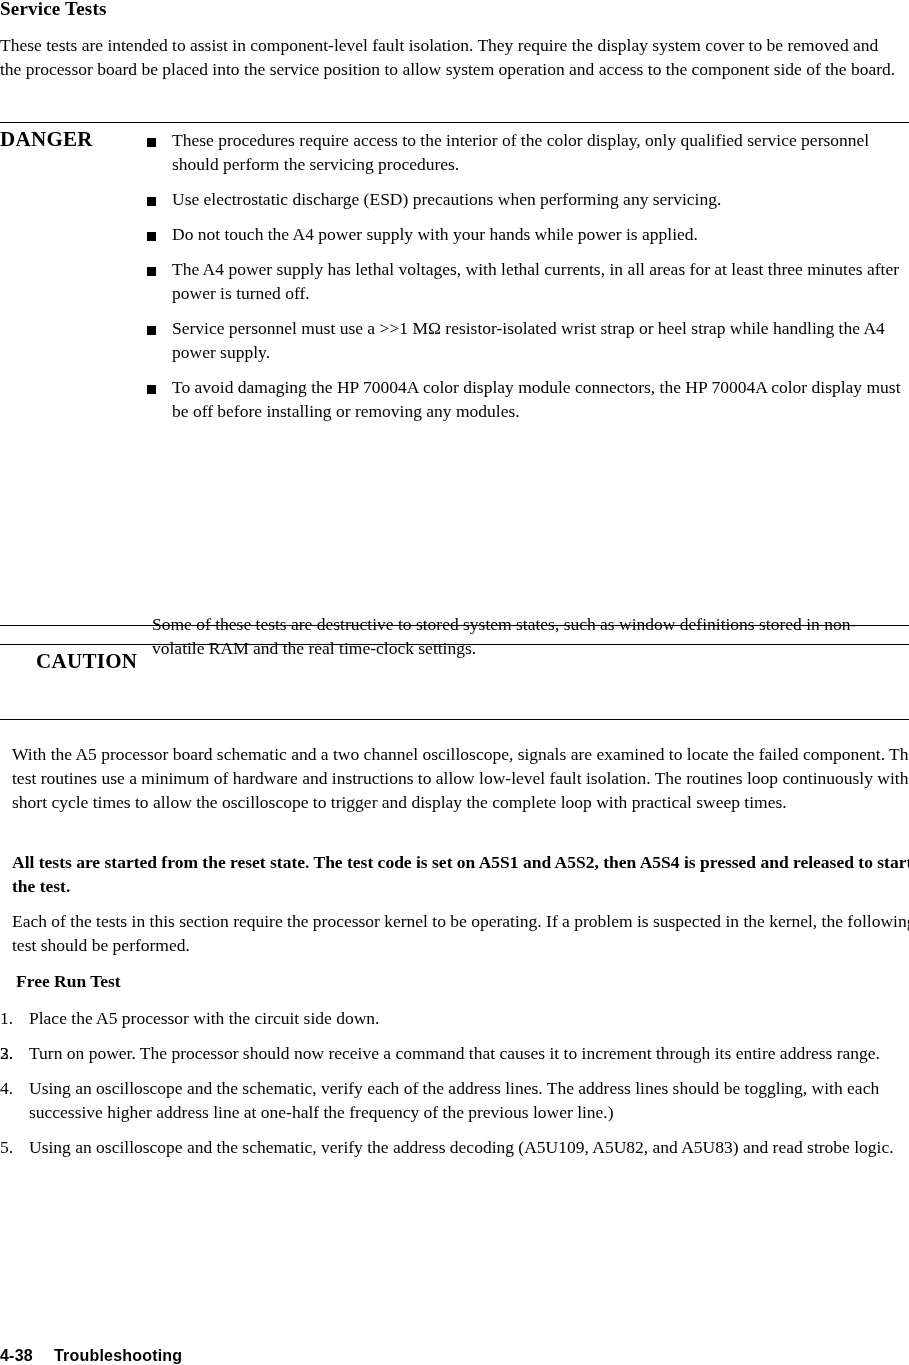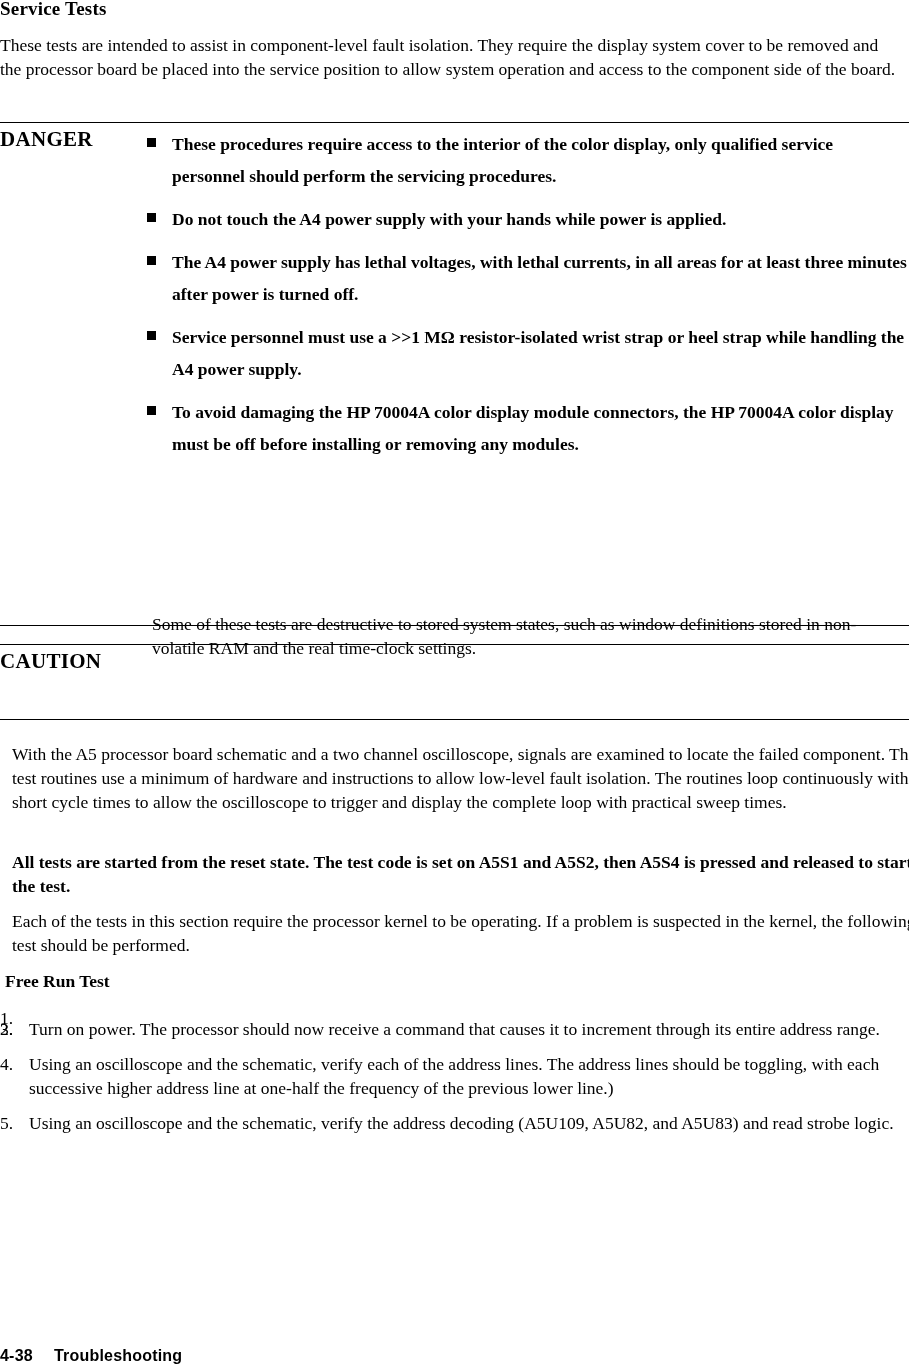--- a/index.html
+++ b/index.html
@@ -13,29 +13,29 @@
     position: absolute; left: 0; top: -3px;
     font-weight: bold; font-size: 19px; letter-spacing: 0.2px;
   }
   .intro { position: absolute; left: 0; top: 33px; width: 900px; }
   .rule { position: absolute; left: 0; width: 909px; height: 0; border-top: 1.5px solid #000; }
   .label {
     position: absolute; left: 0; font-weight: bold; font-size: 21px; letter-spacing: 0.3px;
   }
   .danger-list { position: absolute; left: 147px; top: 128px; width: 760px; margin: 0; padding: 0; list-style: none; }
   .danger-list li {
-    position: relative; padding-left: 25px; font-weight: bold; font-size: 17.5px;
-    line-height: 32px; margin-bottom: 11px;
+    position: relative; padding-left: 25px; font-weight: normal; font-size: 17.5px;
+    line-height: 24px; margin-bottom: 11px;
   }
   .bullet {
     position: absolute; left: 0; top: 10px; width: 9px; height: 9px; background: #000; display: block;
   }
   .caution-text { position: absolute; left: 152px; top: 612px; width: 750px; }
   .para { position: absolute; left: 12px; width: 905px; }
-  .subhead { position: absolute; left: 5px; font-weight: bold; font-size: 17.5px; }
+  .subhead { position: absolute; left: 16px; font-weight: bold; font-size: 17.5px; }
   .steps { position: absolute; left: 0; top: 1006px; width: 905px; margin: 0; padding: 0; list-style: none; }
   .steps li { position: relative; padding-left: 29px; margin-bottom: 11px; }
   .steps .num { position: absolute; left: 0; top: 0; }
   .footer {
     position: absolute; left: 0; top: 1344px;
     font-family: "Liberation Sans", "DejaVu Sans", sans-serif;
     font-weight: bold; font-size: 16px; letter-spacing: 0.2px;
   }
   .footer .pg { display: inline-block; width: 54px; }
 </style>
@@ -43,41 +43,41 @@
 <body>
 
 <div class="page">
   <div class="section-title">Service Tests</div>
   <div class="intro">These tests are intended to assist in component-level fault isolation.  They require the display system cover to be removed and the processor board be placed into the service position to allow system operation and access to the component side of the board.</div>
 
   <div class="rule" style="top:122px;"></div>
   <div class="label" style="top:127px;text-align:right;">DANGER</div>
   <ul class="danger-list">
     <li><span class="bullet"></span><span>These procedures require access to the interior of the color display, only qualified service personnel should perform the servicing procedures.</span></li>
-    <li><span class="bullet"></span></li>
+    <li><span class="bullet"></span><span>Use electrostatic discharge (ESD) precautions when performing any servicing.</span></li>
     <li><span class="bullet"></span><span>Do not touch the A4 power supply with your hands while power is applied.</span></li>
     <li><span class="bullet"></span><span>The A4 power supply has lethal voltages, with lethal currents, in all areas for at least three minutes after power is turned off.</span></li>
     <li><span class="bullet"></span></li>
     <li><span class="bullet"></span><span>Service personnel must use a &gt;&gt;1 MΩ resistor-isolated wrist strap or heel strap while handling the A4 power supply.</span></li>
     <li><span class="bullet"></span><span>To avoid damaging the HP 70004A color display module connectors, the HP 70004A color display must be off before installing or removing any modules.</span></li>
   </ul>
   <div class="rule" style="top:625px;"></div>
 
   <div class="rule" style="top:644px;"></div>
-  <div class="label" style="top:649px;">CAUTION</div>
+  <div class="label" style="top:649px;padding-left:36px;">CAUTION</div>
   <div class="caution-text">Some of these tests are destructive to stored system states, such as window definitions stored in non-volatile RAM and the real time-clock settings.</div>
   <div class="rule" style="top:719px;"></div>
 
   <div class="para" style="top:742px;">With the A5 processor board schematic and a two channel oscilloscope, signals are examined to locate the failed component.  The test routines use a minimum of hardware and instructions to allow low-level fault isolation.  The routines loop continuously with short cycle times to allow the oscilloscope to trigger and display the complete loop with practical sweep times.</div>
   <div class="para" style="top:850px;font-weight:bold;">All tests are started from the reset state.  The test code is set on A5S1 and A5S2, then A5S4 is pressed and released to start the test.</div>
   <div class="para" style="top:909px;">Each of the tests in this section require the processor kernel to be operating.  If a problem is suspected in the kernel, the following test should be performed.</div>
 
   <div class="subhead" style="top:969px;">Free Run Test</div>
   <ol class="steps">
-    <li><span class="num">1.</span></li>
+    <li><span class="num">1.</span><span>Place the A5 processor with the circuit side down.</span></li>
     <li><span class="num">2.</span></li>
     <li><span class="num">3.</span><span>Turn on power.  The processor should now receive a command that causes it to increment through its entire address range.</span></li>
     <li><span class="num">4.</span><span>Using an oscilloscope and the schematic, verify each of the address lines.  The address lines should be toggling, with each successive higher address line at one-half the frequency of the previous lower line.)</span></li>
     <li><span class="num">5.</span><span>Using an oscilloscope and the schematic, verify the address decoding (A5U109, A5U82, and A5U83) and read strobe logic.</span></li>
   </ol>
 
   <div class="footer">
     <span class="pg">4-38</span><span>Troubleshooting</span>
   </div>
 </div>

